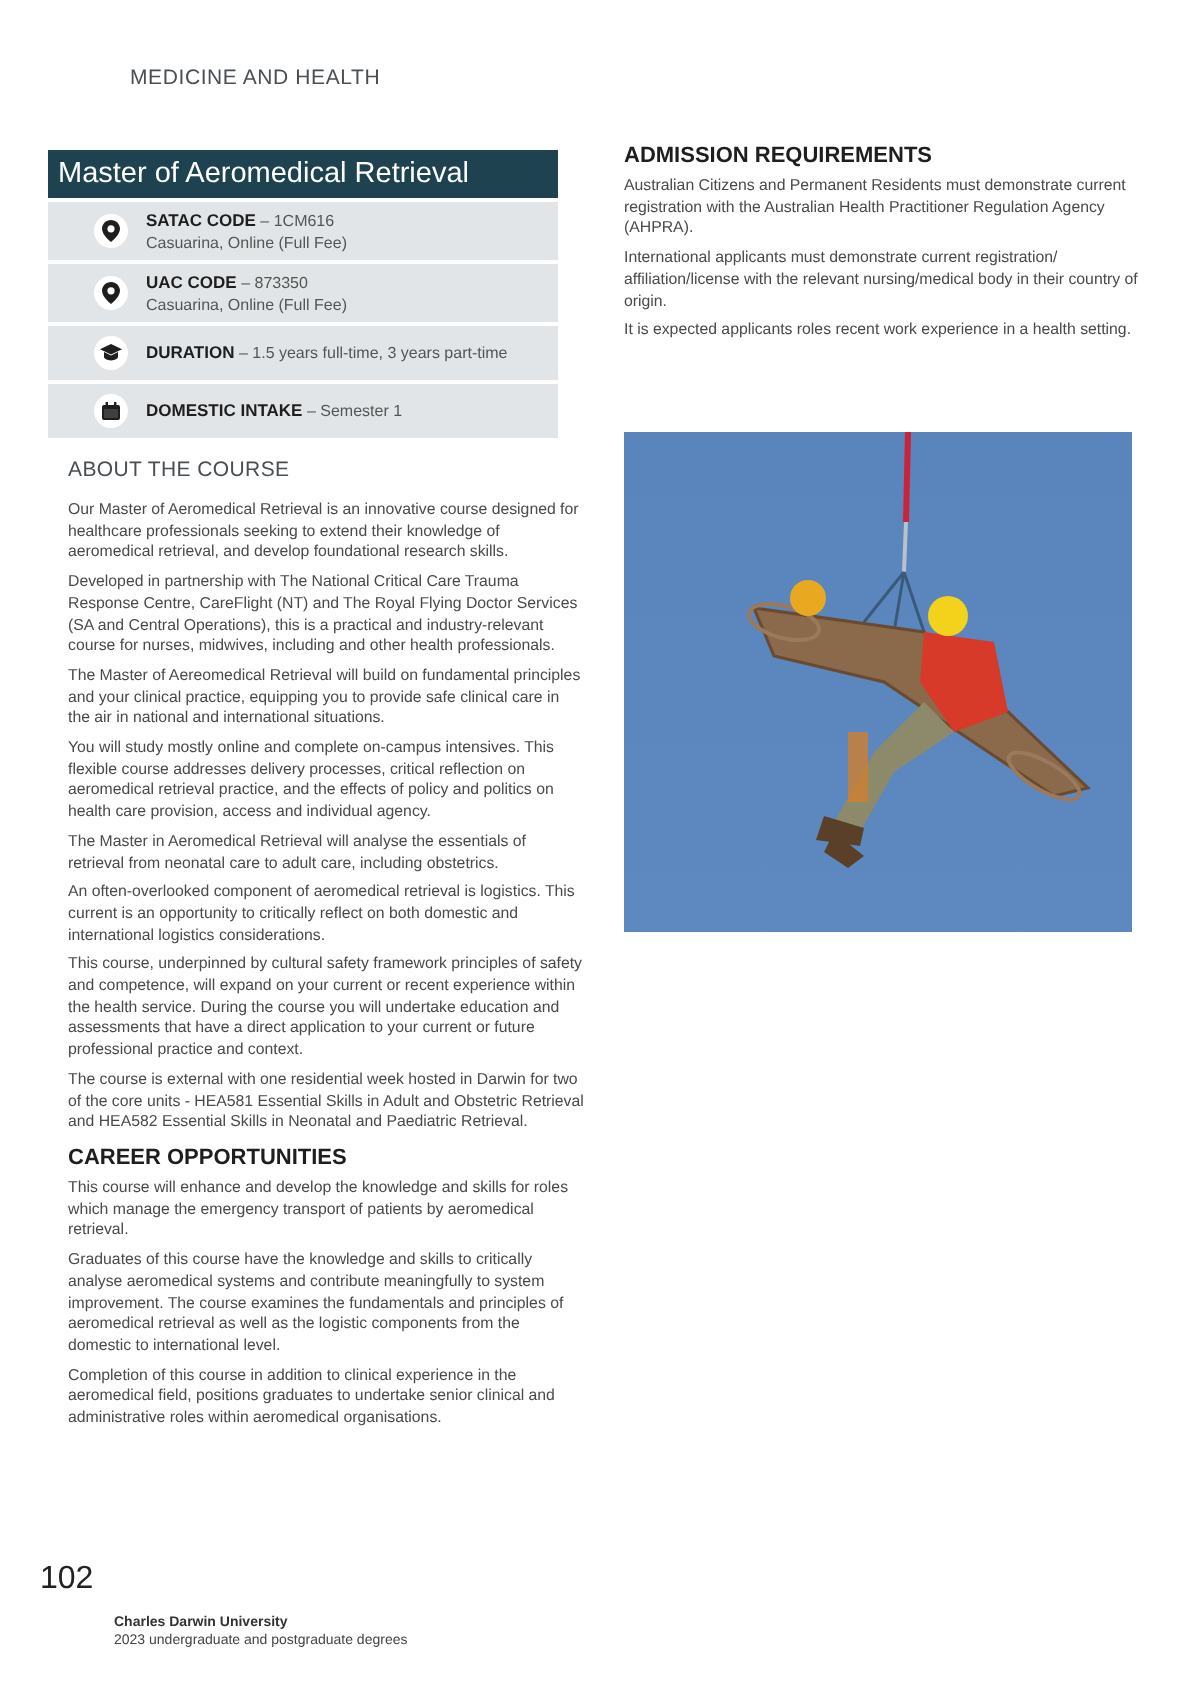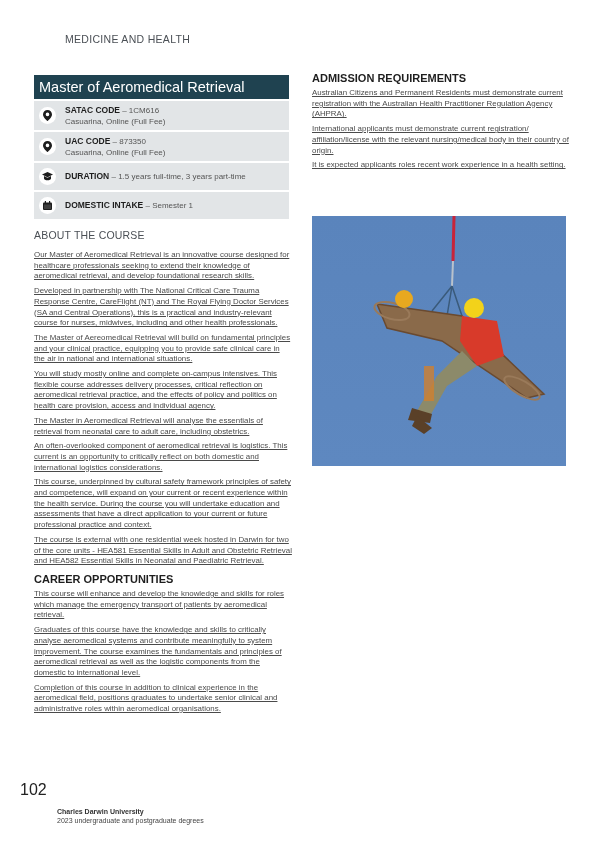--- a/index.html
+++ b/index.html
@@ -3,40 +3,40 @@
 <meta charset="utf-8">
 <style>
   html, body { margin: 0; padding: 0; }
   body {
     width: 600px; height: 848px; background: #ffffff; position: relative; overflow: hidden;
     font-family: "Liberation Sans", sans-serif; color: #3a3a3a;
   }
   .section-label {
     position: absolute; left: 34px; top: 33px; font-size: 10.5px; letter-spacing: 0.3px; color: #4a4f55; padding-left: 31px;
   }
-  .infobox { position: absolute; left: 34px; top: 75px; width: 255px; }
+  .infobox { position: absolute; left: 24px; top: 75px; width: 255px; }
   .infobox-title {
     background: #1f4250; color: #ffffff; font-size: 14.5px; height: 24px; line-height: 24px;
     padding-left: 5px; border-bottom: 2px solid #ffffff;
   }
   .info-row {
     background: #e2e5e7; border-bottom: 2px solid #ffffff; display: flex; align-items: center;
-    padding-left: 5px; box-sizing: border-box;
+    padding-left: 23px; box-sizing: border-box;
   }
   .info-row.tall { height: 31px; }
   .info-row.short { height: 29px; }
   .info-icon {
     width: 17px; height: 17px; border-radius: 50%; background: #ffffff; display: flex;
     align-items: center; justify-content: center; margin-right: 9px; flex-shrink: 0;
   }
   .info-text { font-size: 8px; line-height: 11px; color: #555; }
   .info-key { font-weight: bold; color: #1e1e1e; font-size: 8.5px; }
   .about-heading { position: absolute; left: 34px; top: 229px; font-size: 10.5px; color: #4a4f55; letter-spacing: 0.2px; text-align: center; }
   .col-left { position: absolute; left: 34px; top: 250px; width: 258px; }
-  .para { font-size: 7.9px; line-height: 10.7px; color: #4a4a4a; margin: 0 0 4px 0; text-decoration: underline; }
+  .para { font-size: 7.9px; line-height: 10.7px; color: #4a4a4a; margin: 0 0 4px 0; }
   .sub-heading { font-size: 11px; font-weight: bold; color: #1e1e1e; margin: 6px 0 4px 0; }
   .col-right { position: absolute; left: 312px; top: 72px; width: 258px; }
   .photo { position: absolute; left: 312px; top: 216px; width: 254px; height: 250px; overflow: hidden; background: #5b85bd; }
   .footer-page { position: absolute; left: 20px; top: 781px; font-size: 16px; color: #222; }
   .footer-uni { position: absolute; left: 57px; top: 808px; font-size: 7px; font-weight: bold; color: #333; }
   .footer-sub { position: absolute; left: 57px; top: 817px; font-size: 7px; color: #444; }
 </style>
 </head>
 <body>
 

